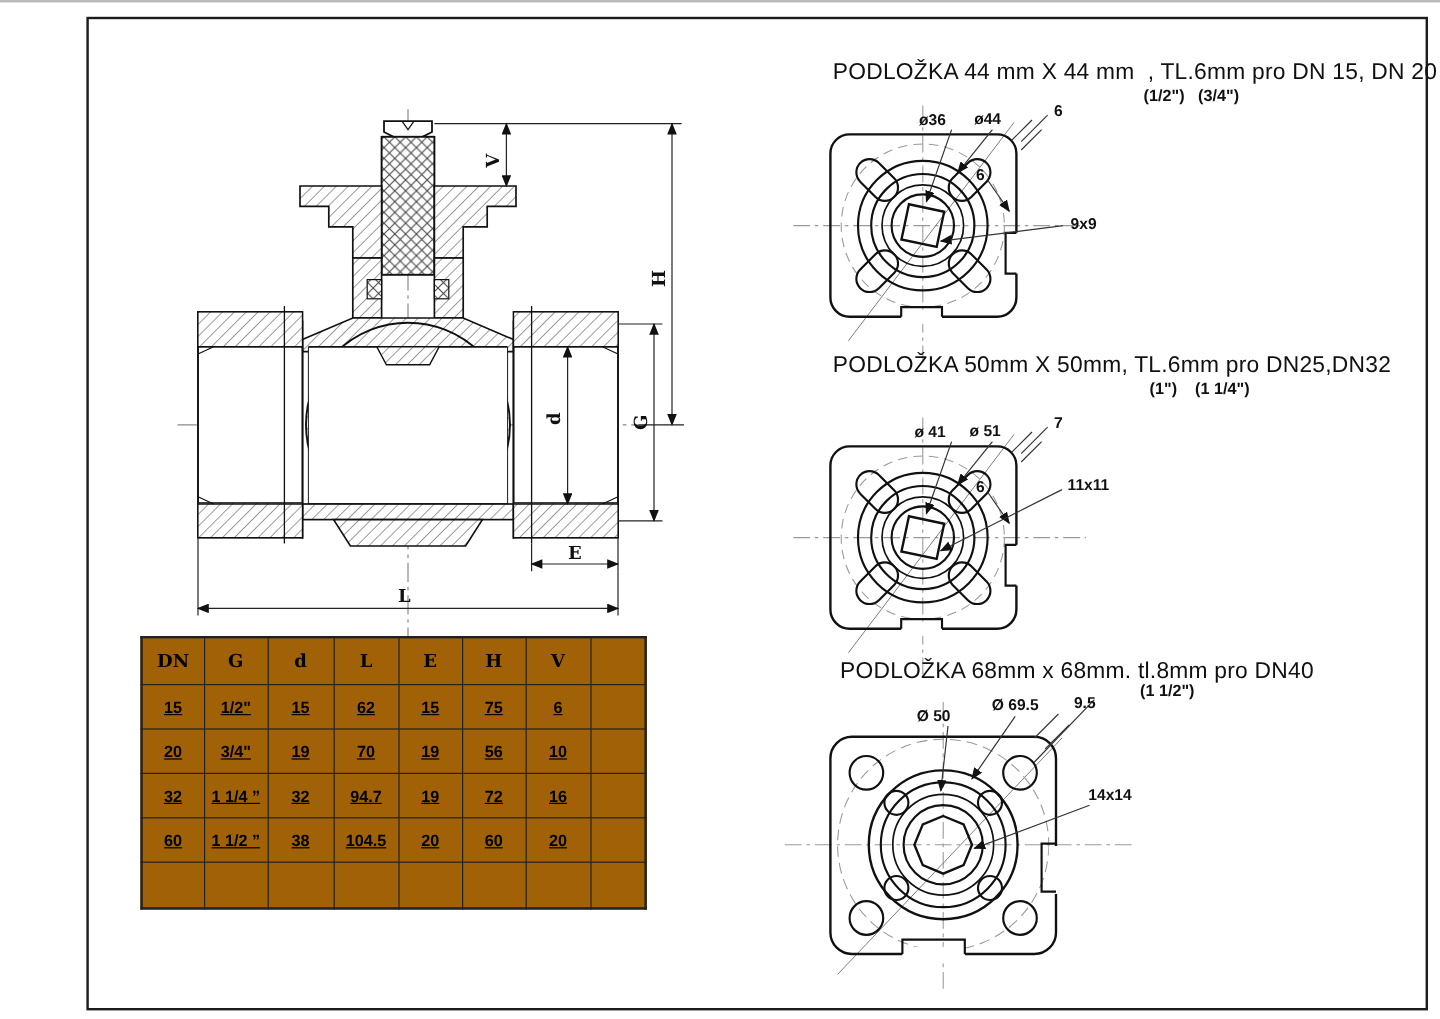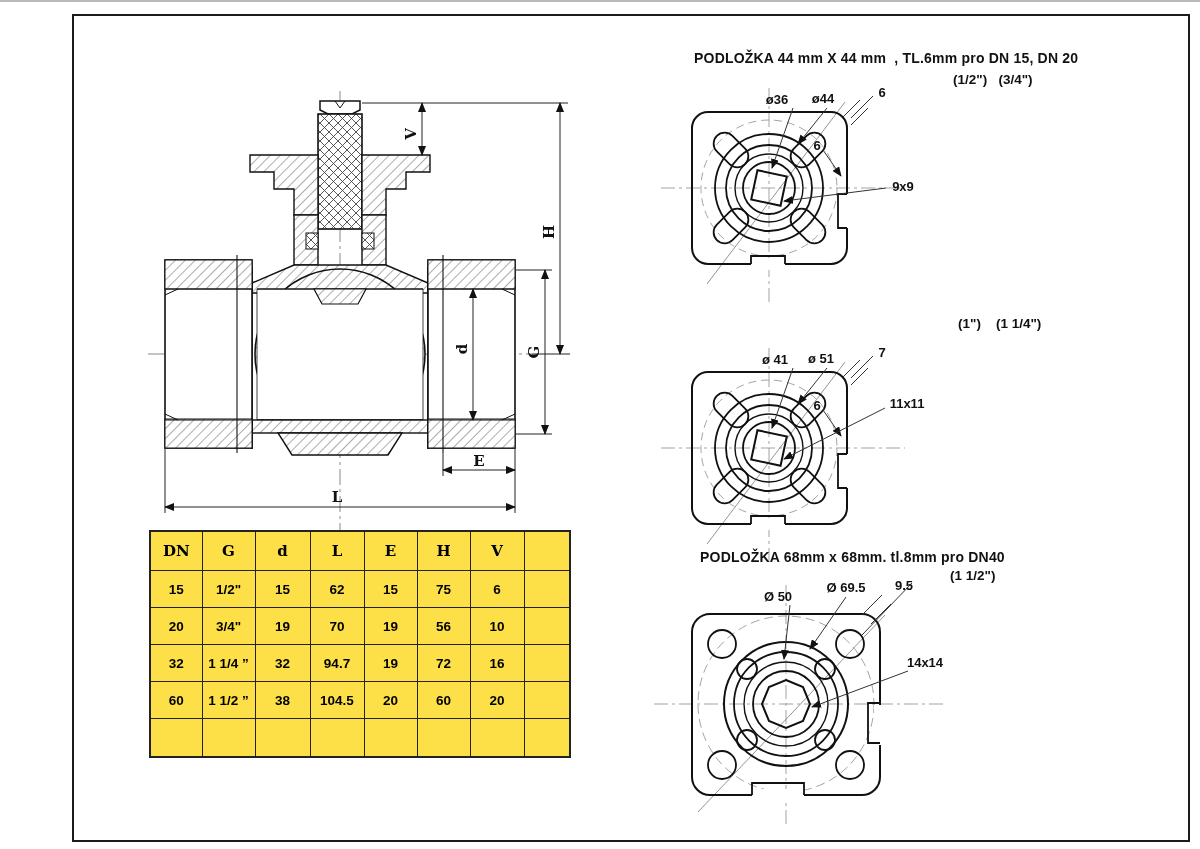--- a/index.html
+++ b/index.html
@@ -1,29 +1,29 @@
 <!DOCTYPE html>
 <html><head>
 <meta charset="utf-8">
 <style>
   html,body{margin:0;padding:0;background:#fff;}
   #page{position:relative;width:1200px;height:849px;background:#fff;overflow:hidden;
         font-family:"Liberation Sans",sans-serif;border-top:2px solid #b9b9b9;}
   #frame{position:absolute;left:72px;top:12px;width:1114px;height:824px;
          border:2px solid #1c1c1c;background:#fff;}
   .abs{position:absolute;}
-  .ftitle{font-weight:bold;font-size:14px;color:#111;white-space:pre;letter-spacing:.2px;}
+  .ftitle{font-weight:normal;font-size:19px;color:#111;white-space:pre;letter-spacing:.2px;}
   .fsub{font-weight:bold;font-size:13.5px;color:#111;white-space:pre;}
   
-  table.spec{border-collapse:collapse;table-layout:fixed;background:#fde047;margin-left:32px;}
+  table.spec{border-collapse:collapse;table-layout:fixed;background:#a16207;}
   table.spec td,table.spec th{border:1.6px solid #222;text-align:center;vertical-align:middle;
        padding:0;overflow:hidden;}
   table.spec{border:2.2px solid #222;}
   table.spec th{font-family:"DejaVu Serif","Liberation Serif",serif;font-weight:bold;font-size:15px;height:38px;}
-  table.spec td{font-weight:bold;font-size:13.5px;height:36px;}
+  table.spec td{font-weight:bold;font-size:13.5px;height:36px;text-decoration:underline;}
   tr.emptyrow td{height:37px;}
   svg text{font-family:"Liberation Sans",sans-serif;}
   text.dimletter{font-family:"DejaVu Serif","Liberation Serif",serif;font-weight:bold;font-size:15px;fill:#111;}
   text.dimnum{font-weight:bold;font-size:13px;fill:#111;}
 </style>
 </head>
 <body>
 
 <div id="page">
   <div id="frame"></div>
@@ -248,20 +248,21 @@
       <line x1="168" y1="66" x2="186" y2="92" marker-end="url(#ar)"></line>
       <line x1="231" y1="104" x2="129" y2="117" marker-end="url(#ar)"></line>
     </g>
     <text class="dimnum" x="122" y="20" text-anchor="middle">ø36</text>
     <text class="dimnum" x="168" y="19" text-anchor="middle">ø44</text>
     <text class="dimnum" x="227" y="13" text-anchor="middle">6</text>
     <text class="dimnum" x="162" y="66" text-anchor="middle">6</text>
     <text class="dimnum" x="248" y="107" text-anchor="middle">9x9</text>
   </svg>
 
+  <div class="ftitle abs" style="left:694px;top:292px;">PODLOŽKA 50mm X 50mm, TL.6mm pro DN25,DN32</div>
   <div class="fsub abs" style="left:958px;top:314px;">(1")    (1 1/4")</div>
 
   <svg class="abs" style="left:655px;top:342px;" width="295" height="222" viewBox="0 0 295 222">
     <line x1="6" y1="104" x2="250" y2="104" stroke="#999" stroke-width="0.9" stroke-dasharray="14 4 3 4"></line>
     <line x1="114" y1="4" x2="114" y2="218" stroke="#999" stroke-width="0.9" stroke-dasharray="14 4 3 4"></line>
     <line x1="52" y1="200" x2="190" y2="18" stroke="#777" stroke-width="0.8"></line>
     <circle cx="114" cy="104" r="68" fill="none" stroke="#999" stroke-width="0.9" stroke-dasharray="8 5"></circle>
     <rect x="37" y="28" width="155" height="152" rx="16" fill="none" stroke="#111" stroke-width="2"></rect>
     <rect x="186" y="110" width="12" height="34" fill="#fff"></rect>
     <path d="M192,110 L183,110 L183,144 L192,144" fill="none" stroke="#111" stroke-width="1.8"></path>

